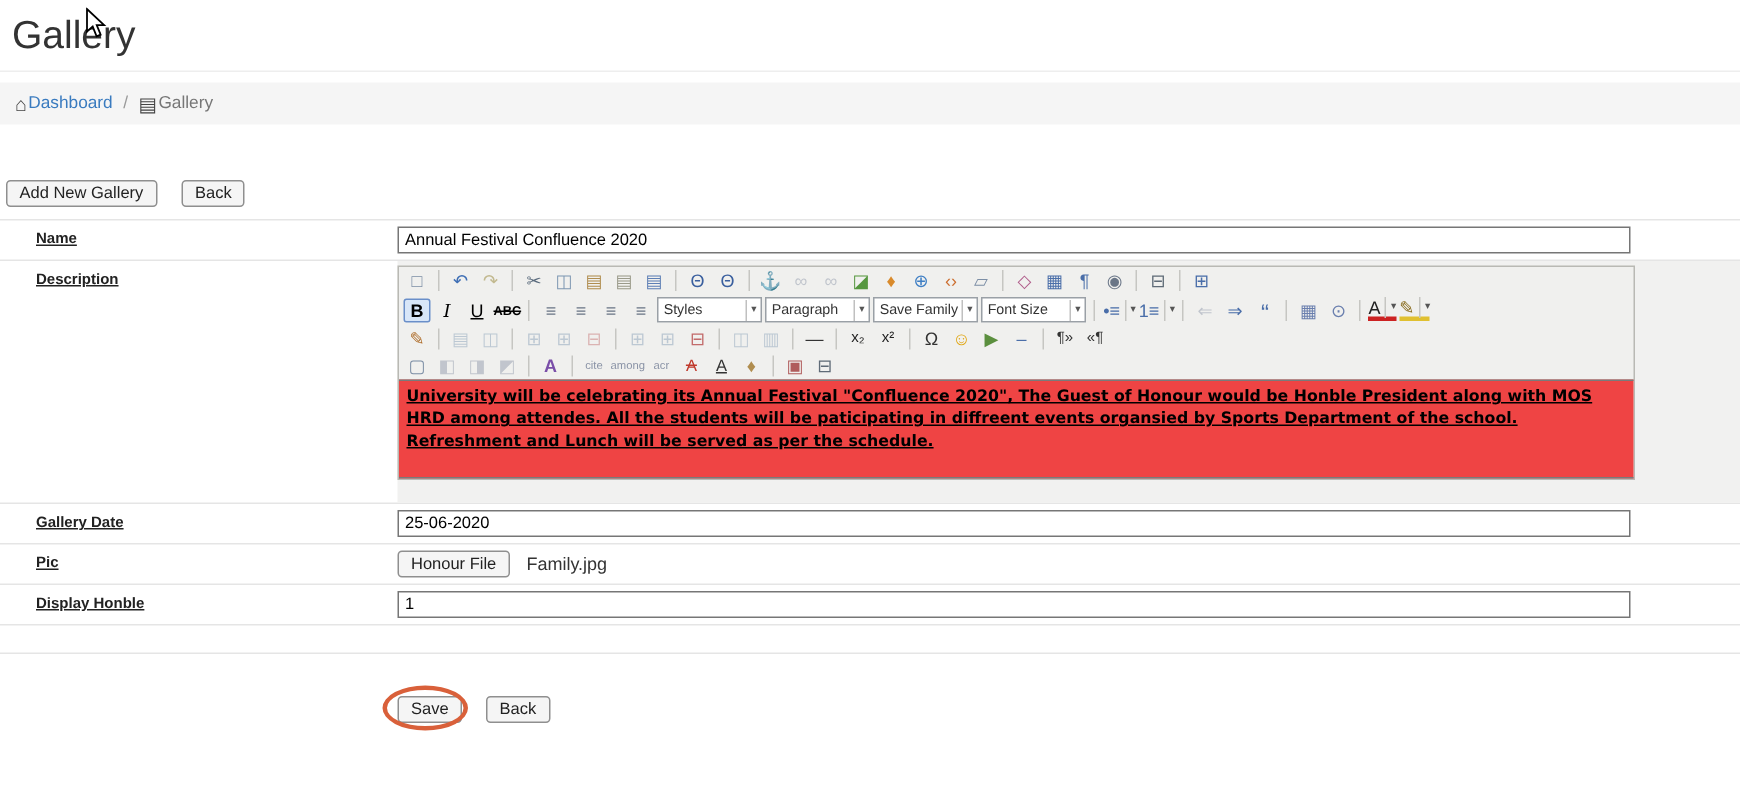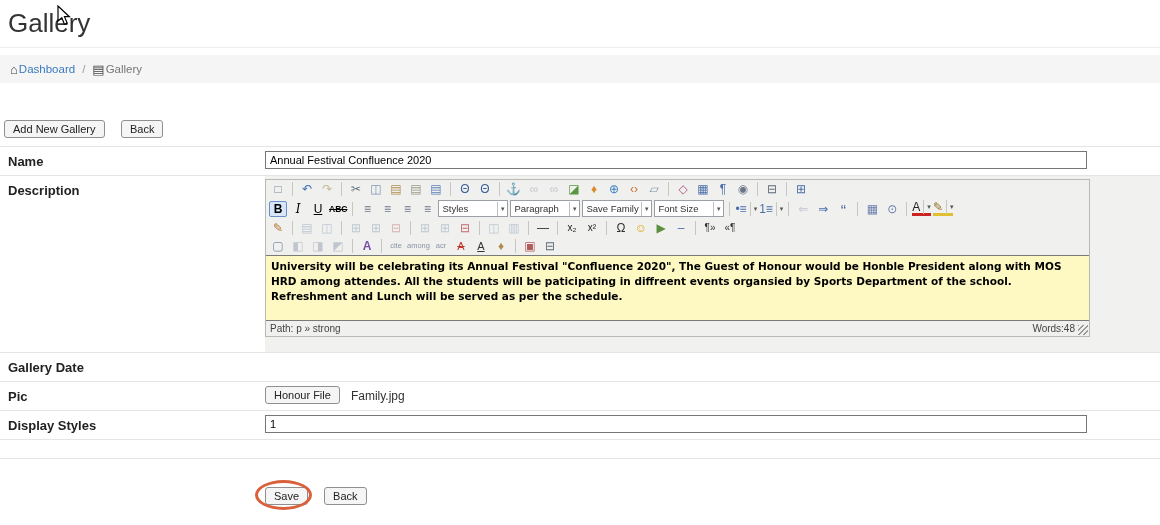--- a/index.html
+++ b/index.html
@@ -24,21 +24,21 @@
     background:#f5f5f5; border:1px solid #8f8f8f; border-radius:3px;
     padding:2px 8px; height:18px; line-height:12px; cursor:pointer; }
 
   .top-actions { margin:36px 0 0 4px; }
   .top-actions .btn { margin-right:12px; }
 
   
   .form-table { margin-top:8px; width:1160px; font-size:11px; }
   .frow { display:flex; border-top:1px solid #e5e5e5; align-items:flex-start; }
   .frow.row-empty { height:20px; border-bottom:1px solid #e5e5e5; }
-  .cell-label { width:265px; padding:7px 8px 6px 8px; font-weight:bold; font-size:13px; color:#222; }
+  .cell-label { width:265px; padding:7px 8px 6px 24px; font-weight:bold; font-size:10px; color:#222;text-decoration:underline; }
   .cell-value { flex:1; padding:4px 8px 4px 0; }
   .cell-value.desc { background:#f1f1f0; padding:3px 0 15px 0; }
   .text-input { width:822px; height:18px; border:1px solid #767676; font-size:11px;
     padding:1px 4px; font-family:"Liberation Sans", sans-serif; color:#000; background:#fff; }
   .filename { font-size:12px; color:#333; margin-left:8px; vertical-align:middle; }
 
   
   .checkbox { display:inline-block; width:13px; height:13px; background:#1a63d9;
     border:1px solid #1a63d9; border-radius:2px; color:#fff; font-size:11px;
     line-height:12px; text-align:center; cursor:pointer; margin-top:2px; }
@@ -65,23 +65,23 @@
   .tb[data-name="bold-icon"] { font-weight:bold; font-size:12px; }
   .tb[data-name="italic-icon"] { font-style:italic; font-family:"DejaVu Serif", serif; }
   .tb[data-name="underline-icon"] { text-decoration:underline; }
   .tb[data-name="strike-icon"] { text-decoration:line-through; font-size:8.5px; font-weight:bold; }
   .tb[data-name="del-icon"] { text-decoration:line-through; font-size:11px; }
   .tb[data-name="ins-icon"] { text-decoration:underline; font-size:11px; }
   .tb[data-name="styleprops-icon"] { font-weight:bold; }
   .tb[data-name="subscript-icon"], .tb[data-name="superscript-icon"] { font-size:10px; }
   .tb[data-name="ltr-icon"], .tb[data-name="rtl-icon"] { font-size:10px; }
 
-  .editor-content { background:#fef9c3; border:1px solid #7a7a7a; border-left:none; border-right:none;
+  .editor-content { background:#ef4444; border:1px solid #7a7a7a; border-left:none; border-right:none;
     height:66px; padding:3px 5px; font-family:"DejaVu Sans", sans-serif;
-    font-size:10.5px; font-weight:bold; color:#000; line-height:1.45; overflow:hidden; }
+    font-size:10.5px; font-weight:bold; color:#000; line-height:1.45; overflow:hidden;text-decoration:underline; }
   .editor-status { position:relative; display:flex; justify-content:space-between;
     align-items:center; height:15px; font-size:10px; color:#444; padding:0 14px 0 4px;
     background:#f0f0ee; }
   .grip { position:absolute; right:1px; bottom:1px; width:10px; height:10px; cursor:nwse-resize;
     background:repeating-linear-gradient(135deg,#999 0 1px,transparent 1px 3.5px); }
 
   
   .bottom-actions { margin:27px 0 0 265px; display:flex; align-items:center; }
   .save-wrap { position:relative; display:inline-block; }
   .annotation-circle { position:absolute; left:-10px; top:-6px; width:57px; height:30px;
@@ -233,43 +233,41 @@
               <span class="tb icon tiny" data-name="abbr-icon" style="color: rgb(138, 147, 166);">among</span>
               <span class="tb icon tiny" data-name="acronym-icon" style="color: rgb(138, 147, 166);">acr</span>
               <span class="tb icon" data-name="del-icon" style="color: rgb(192, 57, 43);">A</span>
               <span class="tb icon" data-name="ins-icon" style="color: rgb(51, 51, 51);">A</span>
               <span class="tb icon" data-name="attribs-icon" style="color: rgb(176, 141, 79);">♦</span>
               <span class="tb sep" data-name="separator"></span>
               <span class="tb icon" data-name="image-embed-icon" style="color: rgb(176, 92, 92);">▣</span>
               <span class="tb icon" data-name="pagebreak-icon" style="color: rgb(95, 107, 119);">⊟</span>
             </div>
           <div class="editor-content" data-name="description-editor-content">University will be celebrating its Annual Festival "Confluence 2020", The Guest of Honour would be Honble President along with MOS HRD among attendes. All the students will be paticipating in diffreent events organsied by Sports Department of the school. Refreshment and Lunch will be served as per the schedule.</div>
-          <div class="editor-status" data-name="editor-status-bar">
-            <span data-name="editor-path-text">Path: p » strong</span>
-            <span data-name="editor-word-count">Words:48</span>
-            <span class="grip" data-name="editor-resize-grip"></span>
-          </div>
         </div>
       </div>
     </div>
 
     <div class="frow" data-name="gallery-date-row">
       <div class="cell-label" data-name="gallery-date-label">Gallery Date</div>
+      <div class="cell-value">
+        <input class="text-input" type="text" data-name="gallery-date-input" value="25-06-2020" style="">
+      </div>
     </div>
 
     <div class="frow" data-name="pic-row">
       <div class="cell-label" data-name="pic-label">Pic</div>
       <div class="cell-value">
         <button class="btn" data-name="choose-file-button">Honour File</button>
         <span class="filename" data-name="selected-file-name">Family.jpg</span>
       </div>
     </div>
 
     <div class="frow" data-name="display-order-row">
-      <div class="cell-label" data-name="display-order-label">Display Styles</div>
+      <div class="cell-label" data-name="display-order-label">Display Honble</div>
       <div class="cell-value">
         <input class="text-input" type="text" data-name="display-order-input" value="1" style="">
       </div>
     </div>
 
 
     <div class="frow row-empty" data-name="spacer-row"></div>
   </div>
 
   <div class="bottom-actions" data-name="bottom-actions">

